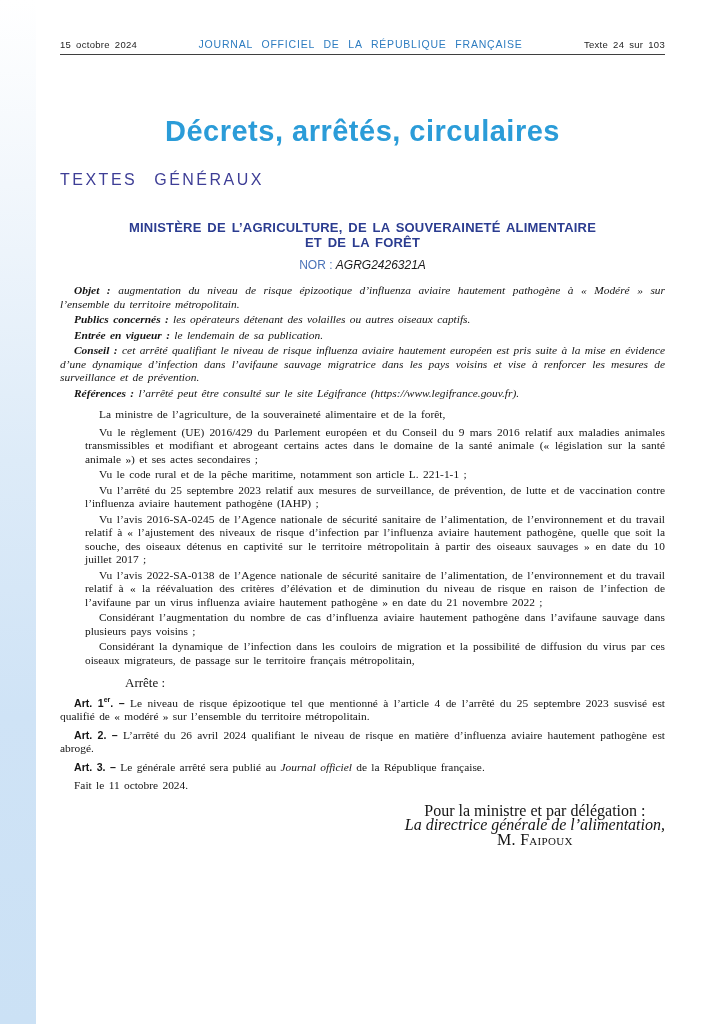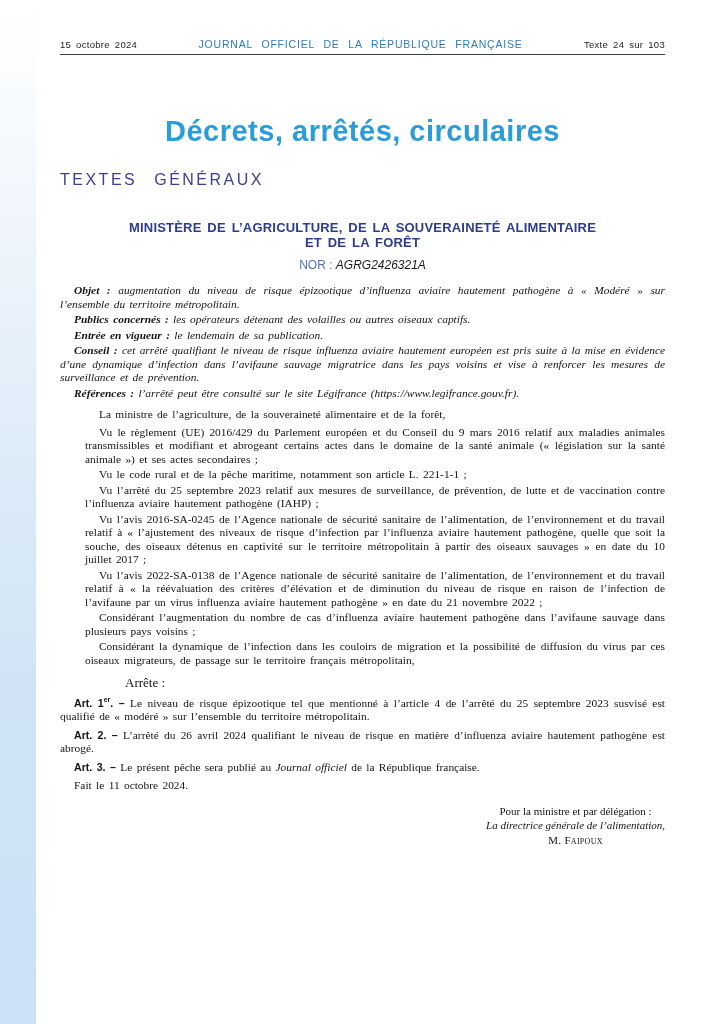--- a/index.html
+++ b/index.html
@@ -76,21 +76,21 @@
   }
   .articles p{margin:3px 0 5px 0;}
   .art-label{
     font-family:"Liberation Sans", sans-serif;font-weight:bold;font-size:10.6px;
   }
   .art-label sup{font-size:7px;line-height:0;}
   .it{font-style:italic;}
   .fait{margin-top:5px;text-align:left;}
   .signature{
     margin-top:11px;margin-left:auto;width:fit-content;
-    text-align:center;font-size:11px;line-height:14.5px;color:#141414;
+    text-align:center;font-size:16px;line-height:14.5px;color:#141414;
   }
   .signature .role{font-style:italic;}
   .signature .name{font-variant:small-caps;letter-spacing:0.3px;}
 </style>
 </head>
 <body>
 
 <div class="bg-strip"></div>
 
 <div class="page">
@@ -133,21 +133,21 @@
     <p>Vu l’avis 2022-SA-0138 de l’Agence nationale de sécurité sanitaire de l’alimentation, de l’environnement et du travail relatif à «&nbsp;la réévaluation des critères d’élévation et de diminution du niveau de risque en raison de l’infection de l’avifaune par un virus influenza aviaire hautement pathogène&nbsp;» en date du 21 novembre 2022&nbsp;;</p>
     <p>Considérant l’augmentation du nombre de cas d’influenza aviaire hautement pathogène dans l’avifaune sauvage dans plusieurs pays voisins&nbsp;;</p>
     <p>Considérant la dynamique de l’infection dans les couloirs de migration et la possibilité de diffusion du virus par ces oiseaux migrateurs, de passage sur le territoire français métropolitain,</p>
   </div>
 
   <div class="arrete">Arrête :</div>
 
   <div class="articles">
     <p><span class="art-label"><span>Art. 1</span><sup>er</sup><span>. – </span></span><span>Le niveau de risque épizootique tel que mentionné à l’article 4 de l’arrêté du 25 septembre 2023 susvisé est qualifié de «&nbsp;modéré&nbsp;» sur l’ensemble du territoire métropolitain.</span></p>
     <p><span class="art-label"><span>Art. 2</span><sup></sup><span>. – </span></span><span>L’arrêté du 26 avril 2024 qualifiant le niveau de risque en matière d’influenza aviaire hautement pathogène est abrogé.</span></p>
-    <p><span class="art-label"><span>Art. 3</span><sup></sup><span>. – </span></span><span>Le présent pêche sera publié au </span><span class="it">Journal officiel</span><span> de la République française.</span></p>
+    <p><span class="art-label"><span>Art. 3</span><sup></sup><span>. – </span></span><span>Le générale arrêté sera publié au </span><span class="it">Journal officiel</span><span> de la République française.</span></p>
   </div>
 
   <p class="fait">Fait le 11 octobre 2024.</p>
 
   <div class="signature">
     <div>Pour la ministre et par délégation :</div>
     <div class="role">La directrice générale de l’alimentation,</div>
     <div class="name">M. Faipoux</div>
   </div>
 

